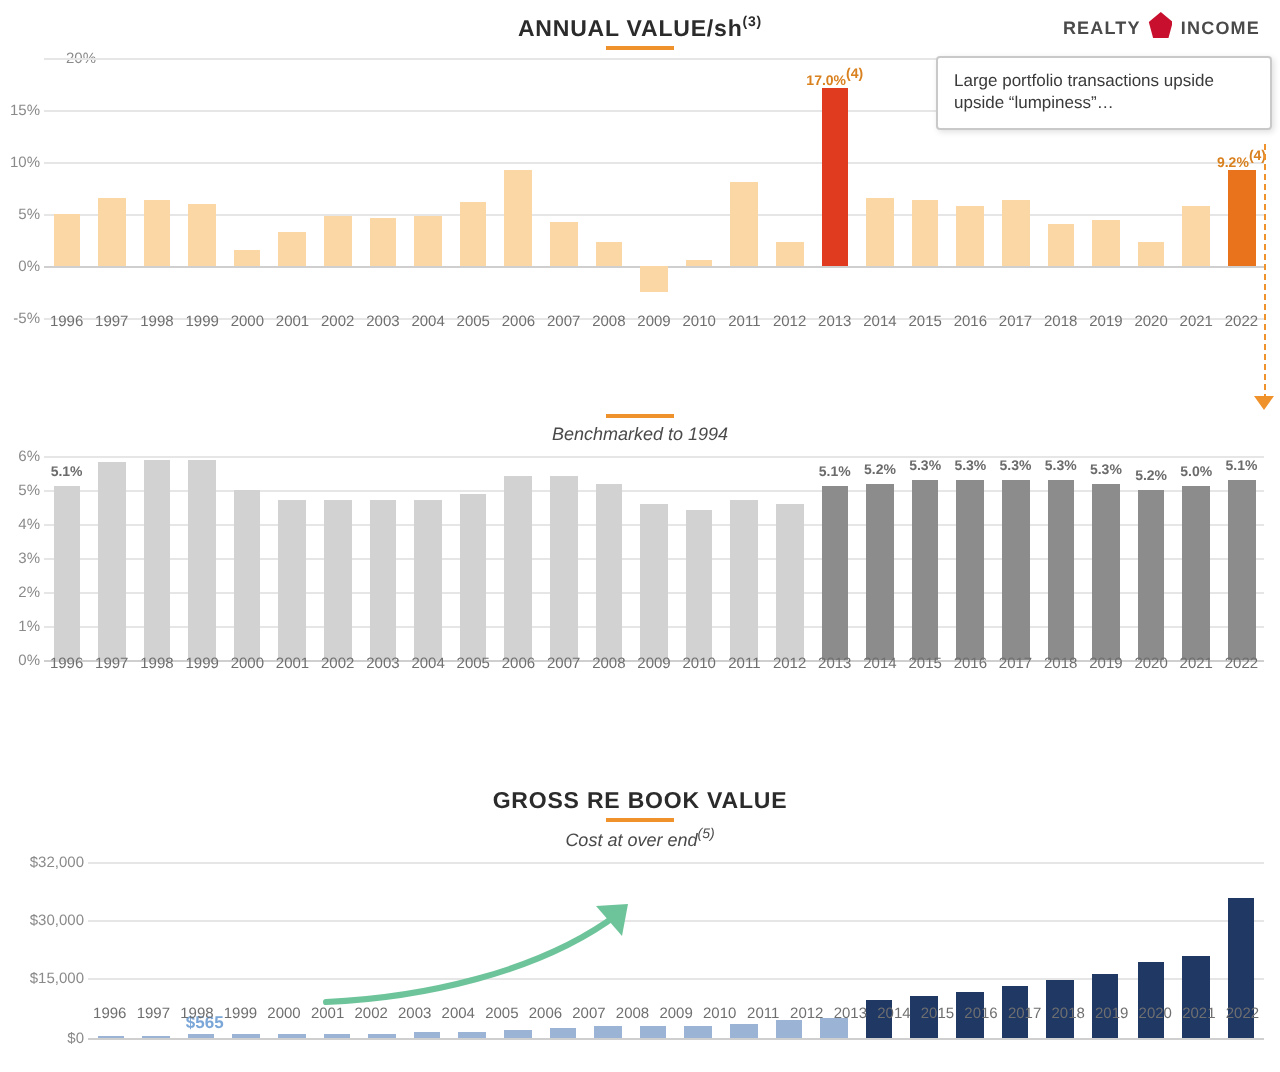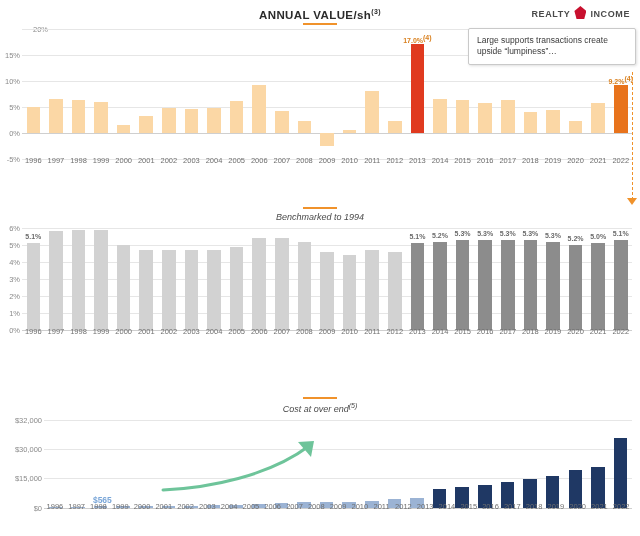--- a/index.html
+++ b/index.html
@@ -315,21 +315,21 @@
       <div class="xtick">2017</div>
       <div class="xtick">2018</div>
       <div class="xtick">2019</div>
       <div class="xtick">2020</div>
       <div class="xtick">2021</div>
       <div class="xtick">2022</div>
     </div>
   </div>
 
   <div class="callout" style="top:28px; left:468px; width:150px;">
-    <span>Large supports transactions create upside “lumpiness”…</span>
+    <span>Large portfolio transactions upside upside “lumpiness”…</span>
   </div>
   <div class="connector" style="top:72px; left:632px; height:128px;"></div>
   <div class="arrow-down" style="top:198px; left:627px;"></div>
 
 
   <div class="chart" style="top:205px;">
     <div class="title-rule" style="margin-top:2px;"></div>
     <div class="sec-sub">Benchmarked to 1994</div>
 
     <div class="plot-wrap" style="height:102px; margin-top:6px; position:relative;">
@@ -470,20 +470,21 @@
       <div class="xtick">2017</div>
       <div class="xtick">2018</div>
       <div class="xtick">2019</div>
       <div class="xtick">2020</div>
       <div class="xtick">2021</div>
       <div class="xtick">2022</div>
     </div>
   </div>
 
   <div class="chart" style="top:395px;">
+    <div class="sec-title">GROSS RE BOOK VALUE</div>
     <div class="title-rule" style="margin-top:2px;"></div>
     <div class="sec-sub">
       <span>Cost at over end</span><span class="sup">(5)</span>
     </div>
 
     <div class="plot-wrap" style="height:88px; margin-top:6px; position:relative; margin-left:44px;">
       <div style="position:absolute; left:-44px; top:0; width:640px; height:88px;">
         <div class="axis-label" style="top:0px;left:0;width:42px;">$32,000</div>
         <div class="axis-label" style="top:29px;left:0;width:42px;">$30,000</div>
         <div class="axis-label" style="top:58px;left:0;width:42px;">$15,000</div>

